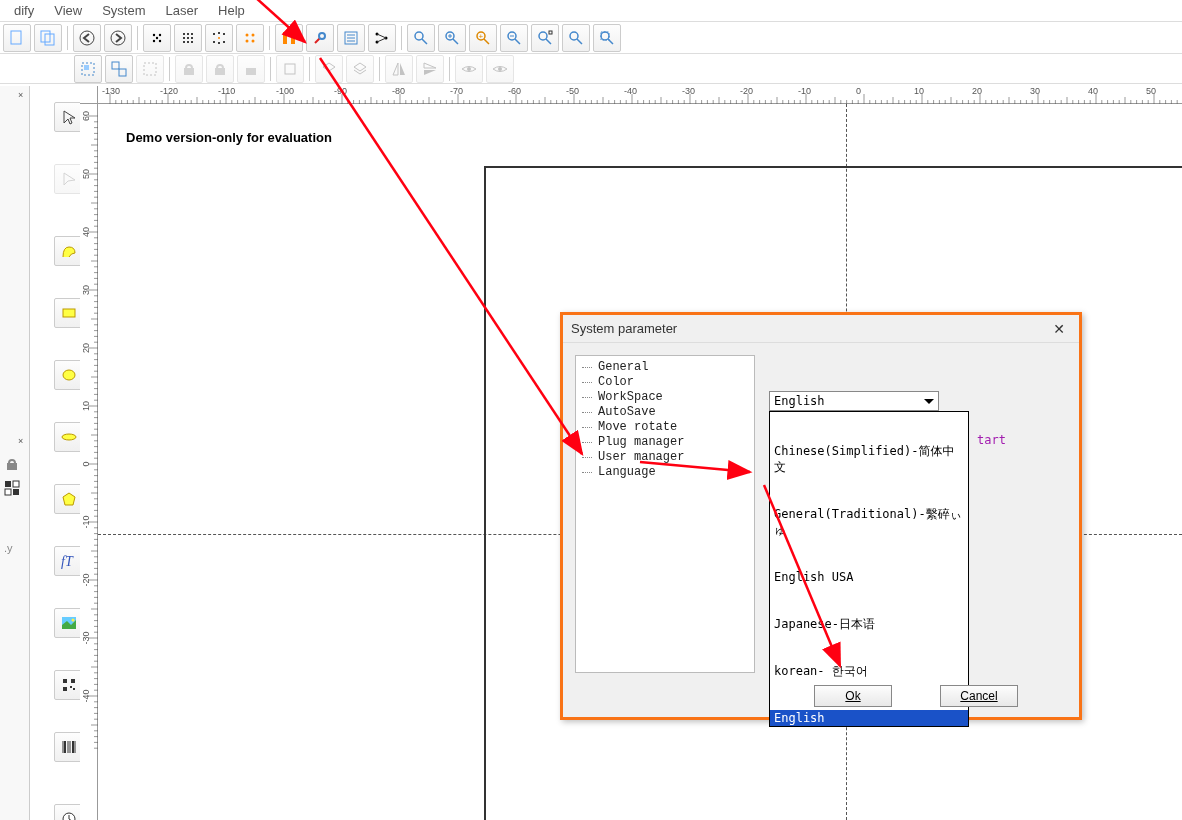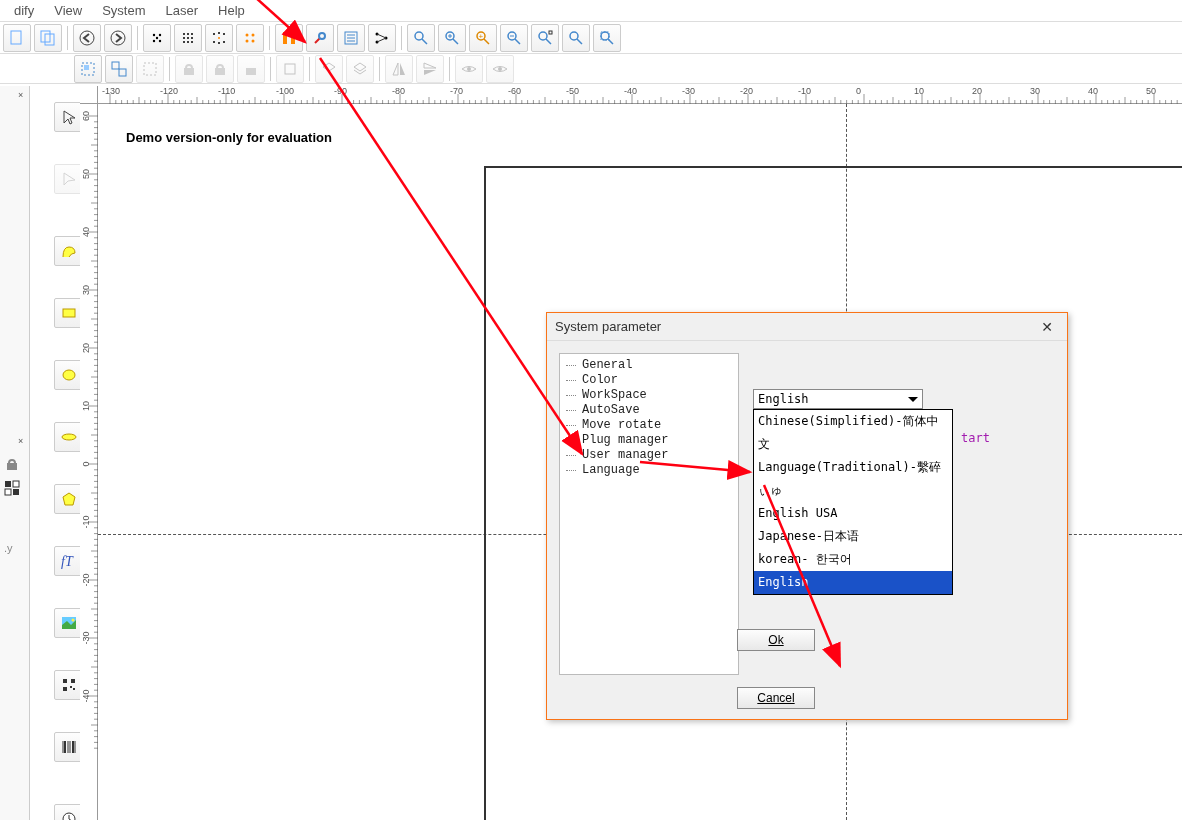--- a/index.html
+++ b/index.html
@@ -120,24 +120,24 @@
   border-top: 1px dashed #555;
 }
 .dash-v {
   position: absolute;
   top: 0; bottom: 0;
   left: 748px;
   border-left: 1px dashed #555;
 }
 .dialog {
   position: absolute;
-  left: 546px; top: 312px;
+  left: 560px; top: 312px;
   width: 522px; height: 408px;
   background: #f0f0f0;
-  border: 1px solid #f97316;
+  border: 3px solid #f97316;
   box-shadow: 2px 2px 6px rgba(0,0,0,0.25);
 }
 .dialog-title {
   height: 28px;
   display: flex;
   align-items: center;
   justify-content: space-between;
   padding: 0 8px;
   font-size: 13px;
   color: #333;
@@ -204,42 +204,42 @@
   position: absolute;
   left: 0; top: 56px;
   width: 200px;
   border: 1px solid #000;
   background: #fff;
   font-family: "SimSun", monospace;
   font-size: 12px;
 }
 .dropdown .opt {
   padding: 0 4px;
-  line-height: 23px;
+  line-height: 16px;
   cursor: pointer;
+  margin-top: 31px;
 }
 .dropdown .opt.sel {
   background: #1a52c8;
   color: #fff;
 }
 .restart-hint {
   position: absolute;
   left: 208px; top: 78px;
   font-family: "SimSun", monospace;
   font-size: 12px;
   color: #a21caf;
 }
 .dialog-footer {
   position: absolute;
   bottom: 10px; left: 0; right: 0;
   display: flex;
   justify-content: center;
-  gap: 36px;
+  gap: 48px;
   padding-left: 190px;
-  flex-direction: column;
 }
 .dlg-btn {
   width: 78px; height: 22px;
   border: 1px solid #888;
   background: linear-gradient(#fdfdfd,#e8e8e8);
   font-size: 12px;
   cursor: pointer;
   text-decoration: underline;
 }
 .arrow-svg {
@@ -962,21 +962,21 @@
       <div class="tree-item">User manager</div>
       <div class="tree-item">Language</div>
     </div>
     <div class="right-side">
       <div class="combo">
         <span>English</span>
         <span class="arrow"></span>
       </div>
       <div class="dropdown">
         <div class="opt">Chinese(Simplified)-简体中文</div>
-        <div class="opt">Language(Traditional)-繫碎ぃゅ</div>
+        <div class="opt">General(Traditional)-繫碎ぃゅ</div>
         <div class="opt">English USA</div>
         <div class="opt">Japanese-日本语</div>
         <div class="opt">korean- 한국어</div>
         <div class="opt sel">English</div>
       </div>
       <div class="restart-hint">tart</div>
     </div>
   </div>
   <div class="dialog-footer">
     <button class="dlg-btn">Ok</button>

